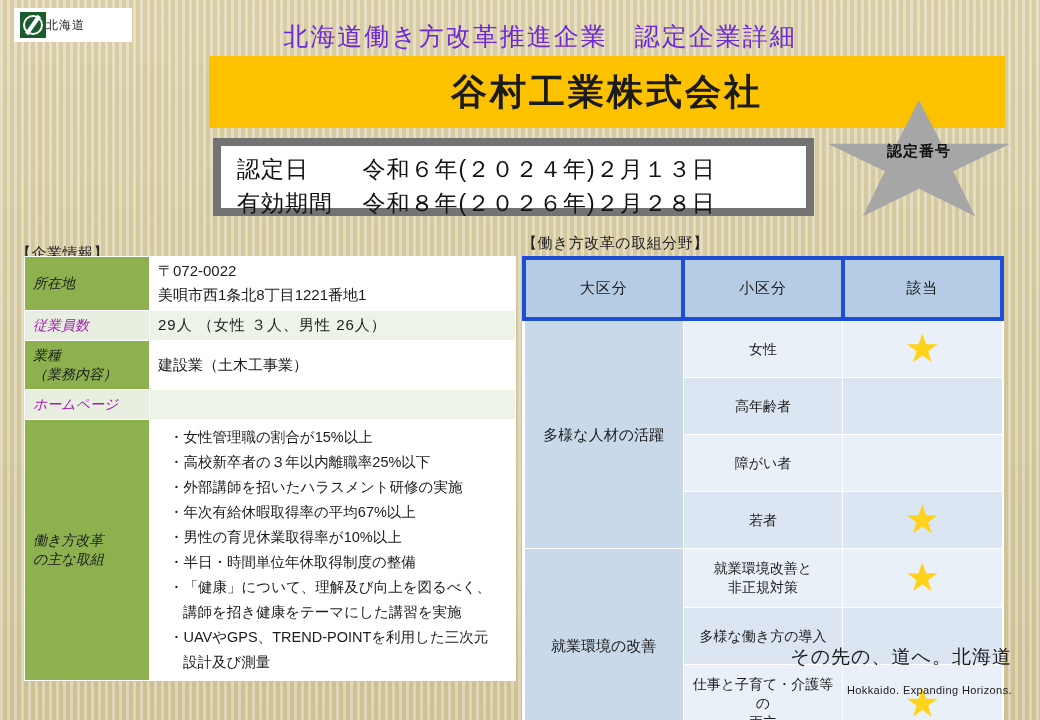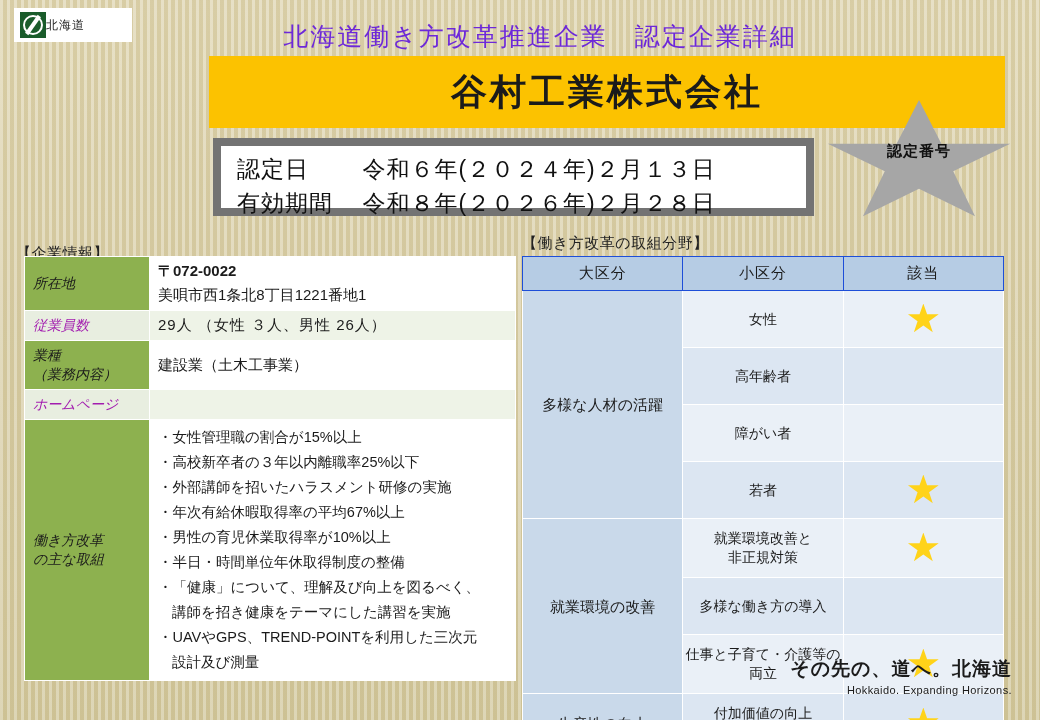--- a/index.html
+++ b/index.html
@@ -206,50 +206,50 @@
     color: #ffffff;
     text-align: left;
     font-size: 14px;
     line-height: 19px;
     font-style: italic;
   }
   .lbl.alt { background: #e8eee0; color: #a21caf; }
   .lbl.tall { height: 200px; vertical-align: middle; }
   .val { background: #ffffff; }
   .val.alt { background: #eef3e7; }
-  .val.zip { font-weight: bold; padding-bottom: 2px; }
+  .val.zip { font-weight: normal; padding-bottom: 2px; }
   .val.addr { padding-top: 2px; }
   .emp-val { background: #eef3e7; letter-spacing: 1px; }
   .efforts {
     background: #ffffff;
     font-size: 14.5px;
     line-height: 25px;
     padding: 8px 6px 8px 10px;
   }
-  .efforts div { white-space: nowrap; }
+  .efforts div { white-space: nowrap; margin-left: 11px; }
   .efforts .ind { padding-left: 14px; }
 
   
   .right-table {
     position: absolute;
     left: 522px;
     top: 256px;
     width: 482px;
     border-collapse: collapse;
     table-layout: fixed;
     font-size: 14px;
     background: #ffffff;
   }
   .right-table th {
     background: #b6cce4;
     color: #1b1b1b;
     font-weight: normal;
     font-size: 15px;
-    border: 1px solid #1d4ed8;
-    padding: 7px 2px;
+    border: 4px solid #1d4ed8;
+    padding: 19px 2px;
     letter-spacing: 1px;
   }
   .right-table td {
     border: 1px solid #ffffff;
     padding: 10px 2px;
     text-align: center;
     color: #1b1b1b;
     line-height: 19px;
   }
   .cat-cell {
@@ -274,27 +274,27 @@
   .slogan {
     position: absolute;
     right: 28px;
     bottom: 24px;
     text-align: right;
   }
   .slogan-ja {
     font-size: 19px;
     color: #1b1b1b;
     letter-spacing: 1px;
-    font-weight: bold;
+    font-weight: normal;
   }
   .slogan-en {
     font-size: 11px;
     color: #1b1b1b;
     letter-spacing: 0.4px;
-    margin-top: 2px;
+    margin-top: 14px;
   }
 </style>
 </head>
 <body>
 
 <div class="bg"></div>
 
 <div class="page">
 
   <div class="hokkaido-logo">

